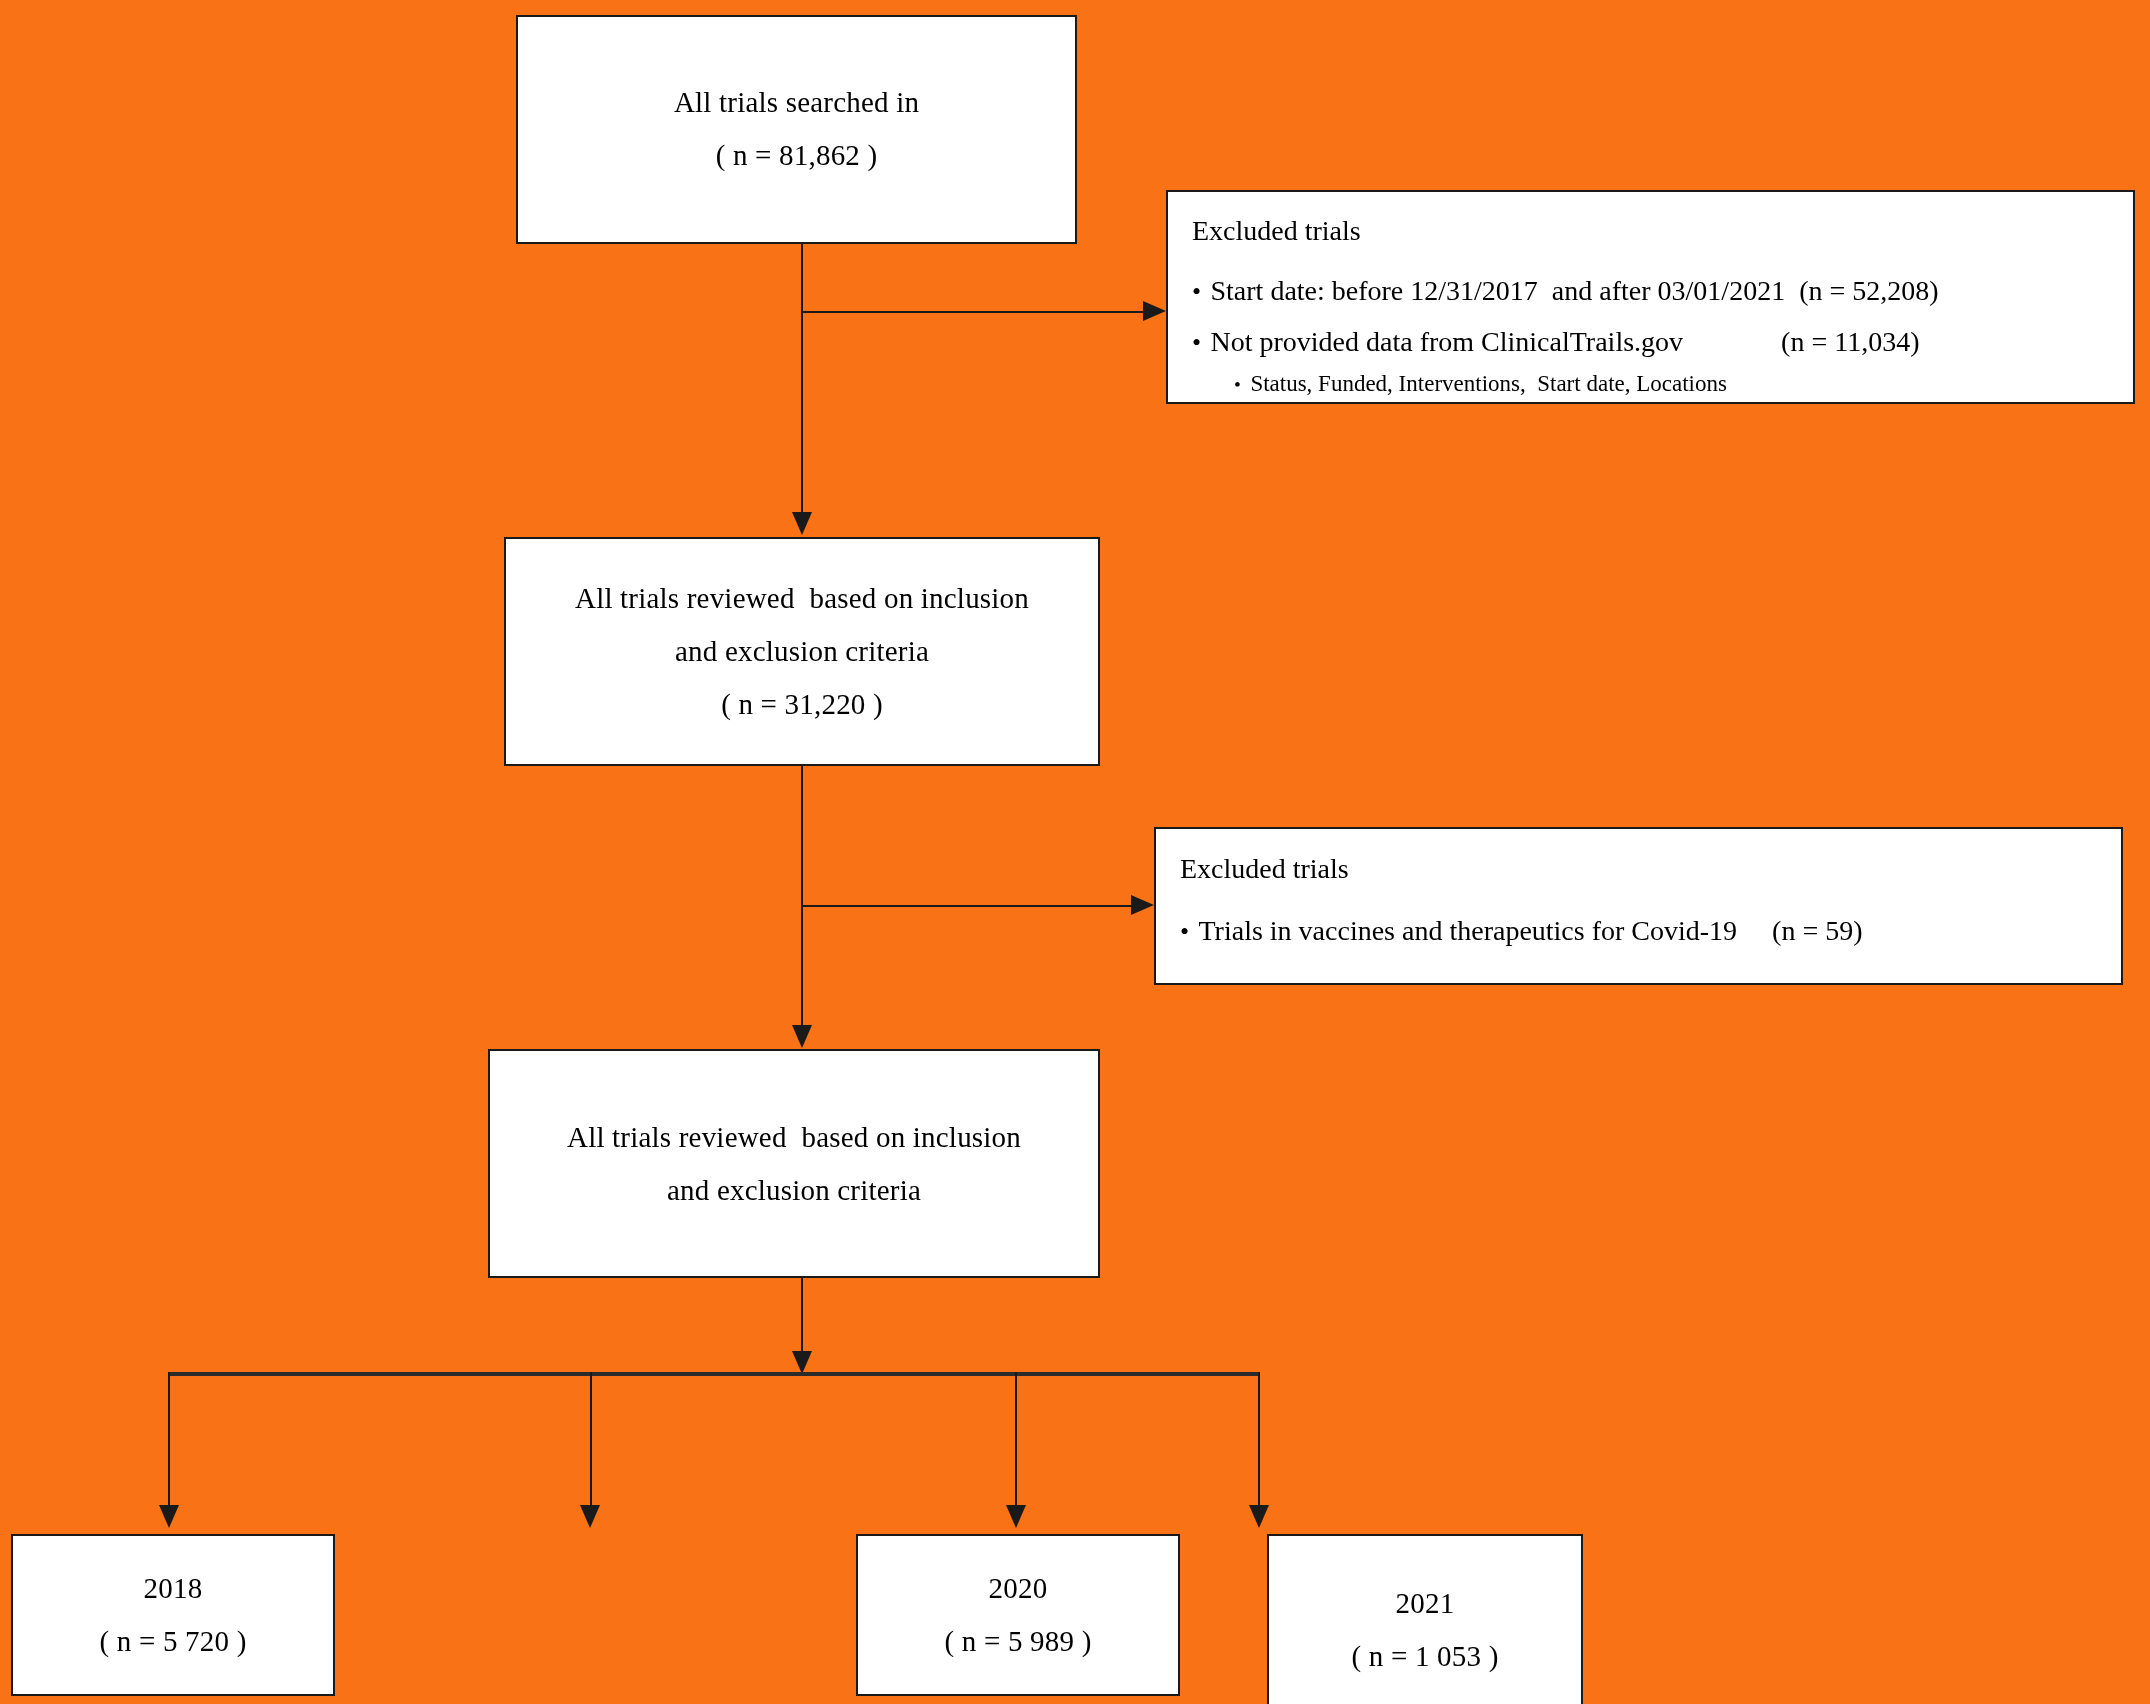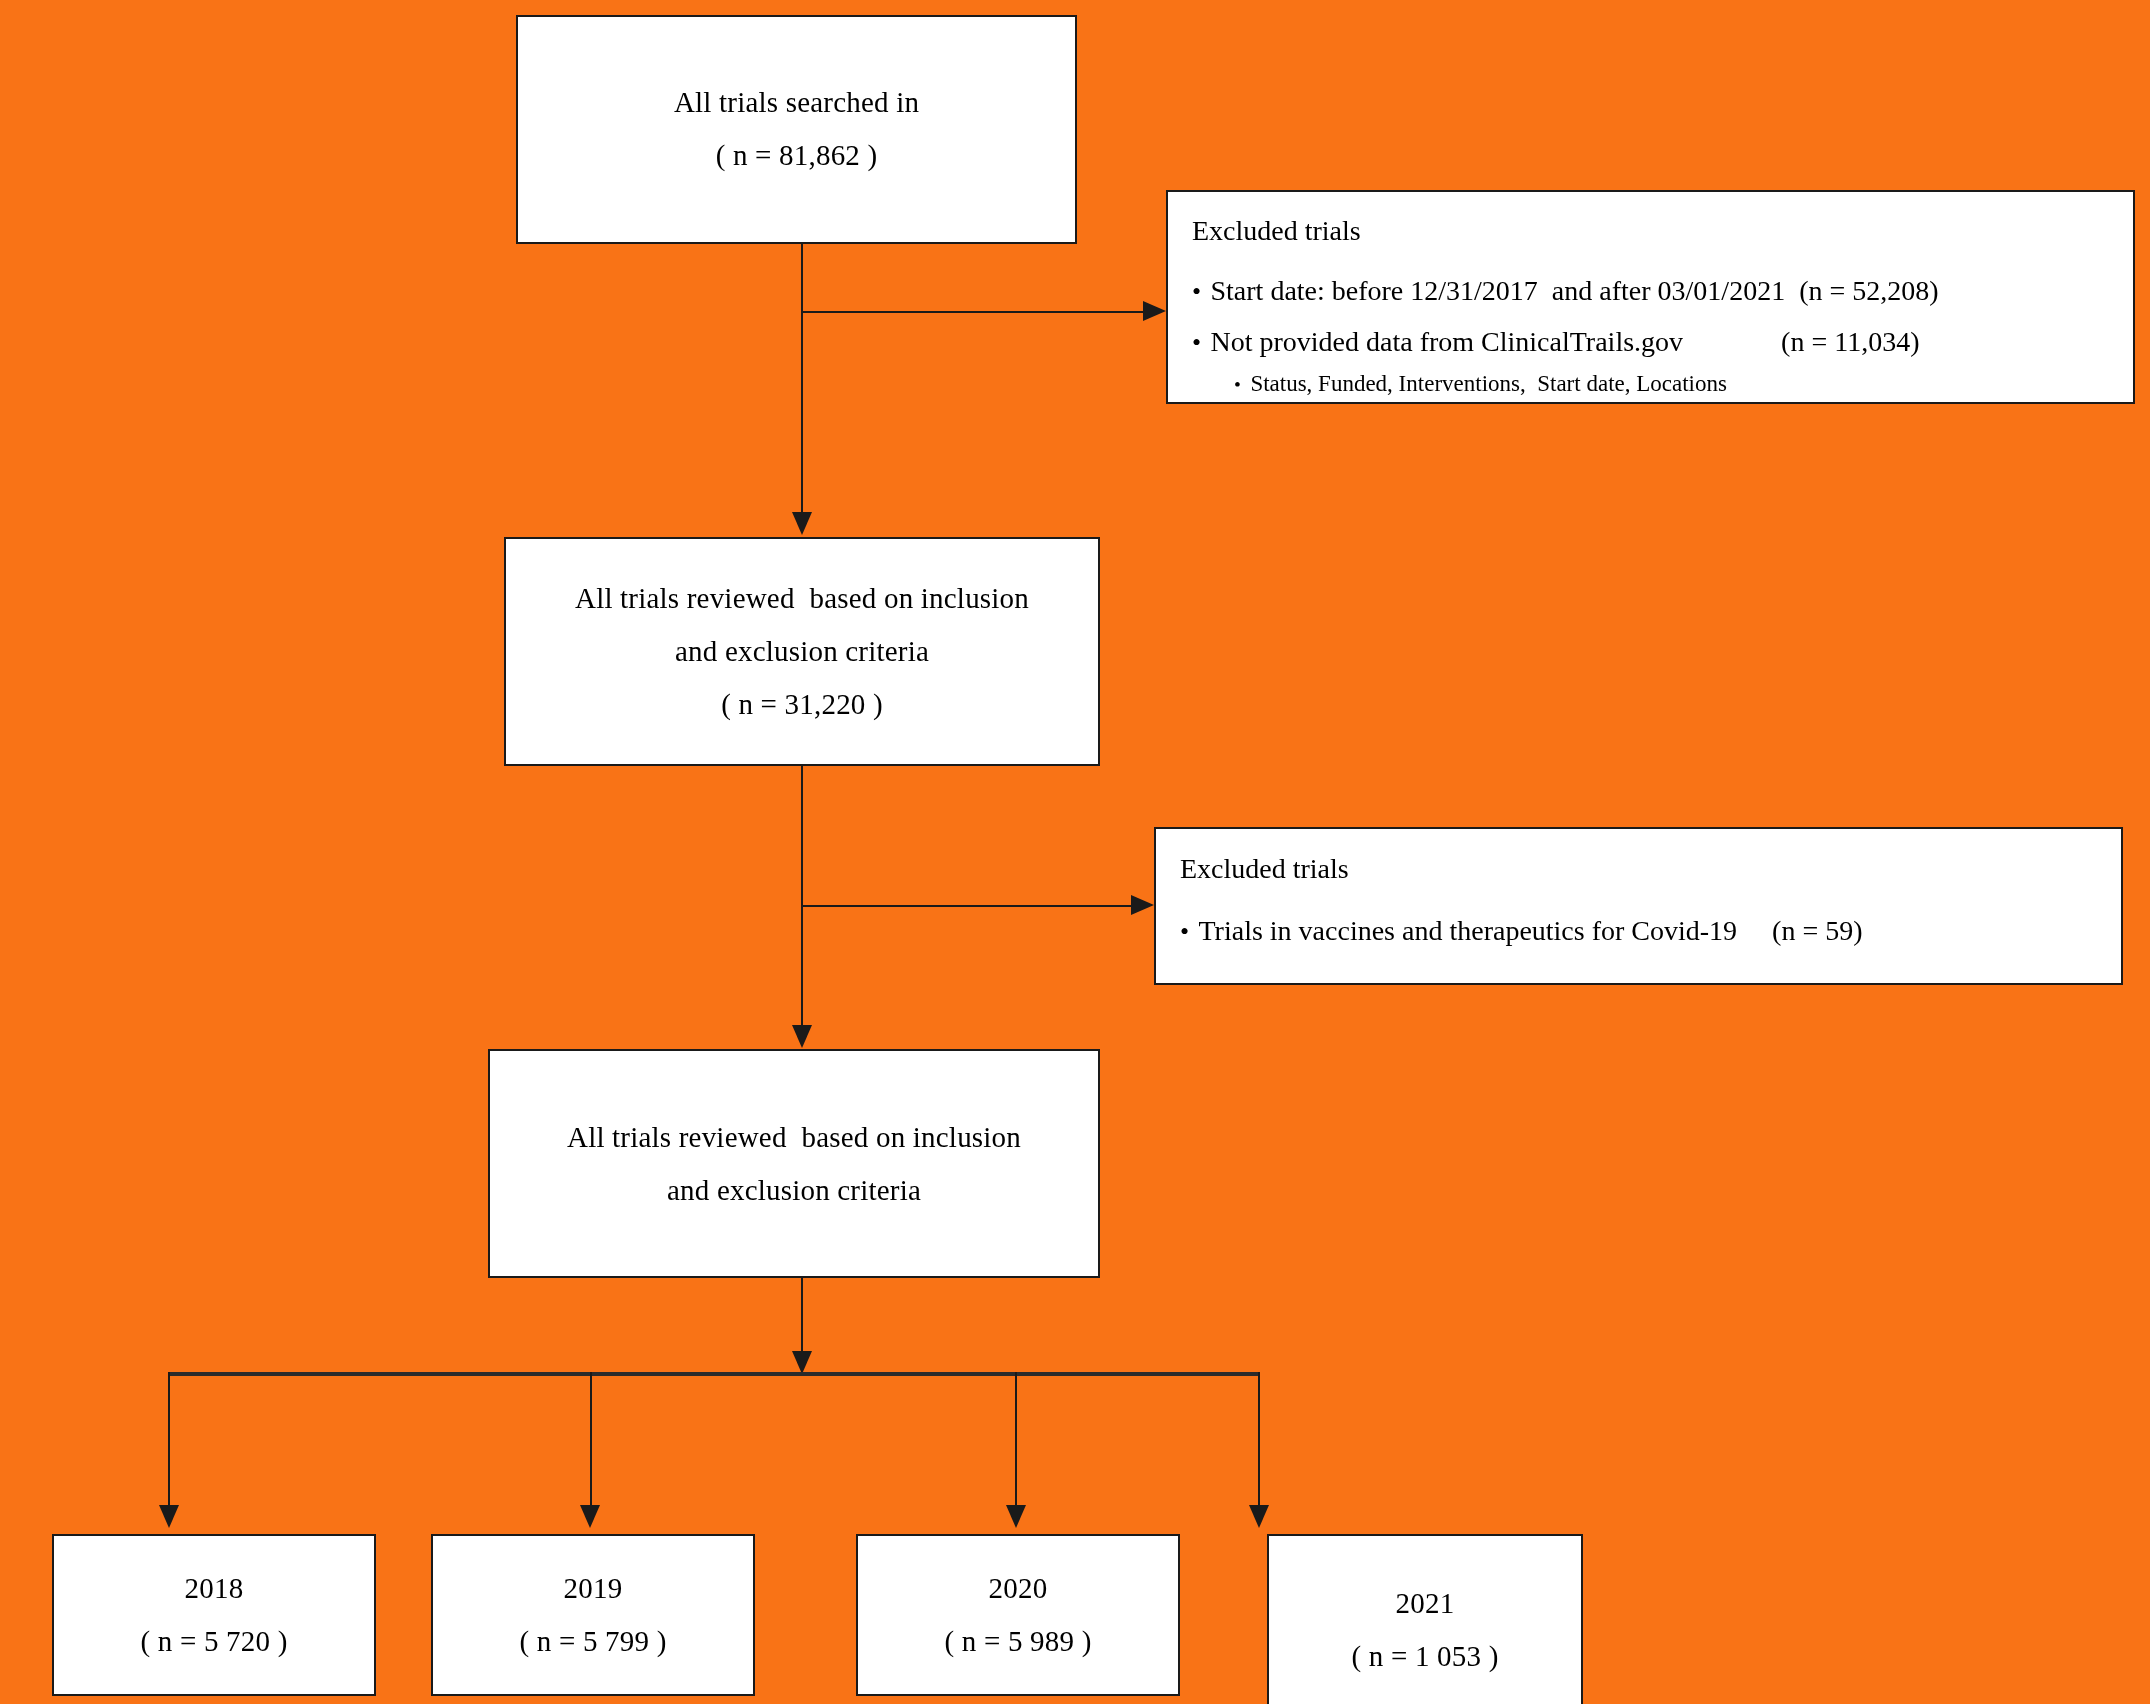--- a/index.html
+++ b/index.html
@@ -155,29 +155,25 @@
 
   <div class="vline" style="left:590px; top:1372px; height:136px;"></div>
   <div class="arrow-down" style="left:580px; top:1505px;"></div>
 
   <div class="vline" style="left:1015px; top:1372px; height:136px;"></div>
   <div class="arrow-down" style="left:1006px; top:1505px;"></div>
 
   <div class="vline" style="left:1258px; top:1372px; height:136px;"></div>
   <div class="arrow-down" style="left:1249px; top:1505px;"></div>
 
-  <div class="box" style="left:11px; top:1534px; width:324px; height:162px;margin-left:41px;">
+  <div class="box" style="left:11px; top:1534px; width:324px; height:162px;">
     <span class="ln">2018</span>
     <span class="ln">( n = 5 720 )</span>
   </div>
 
-  <div class="box" style="left:431px; top:1534px; width:324px; height:162px;">
-    <span class="ln">2019</span>
-    <span class="ln">( n = 5 799 )</span>
-  </div>
 
   <div class="box" style="left:856px; top:1534px; width:324px; height:162px;">
     <span class="ln">2020</span>
     <span class="ln">( n = 5 989 )</span>
   </div>
 
   <div class="box" style="left:1267px; top:1534px; width:316px; height:191px;">
     <span class="ln">2021</span>
     <span class="ln">( n = 1 053 )</span>
   </div>

